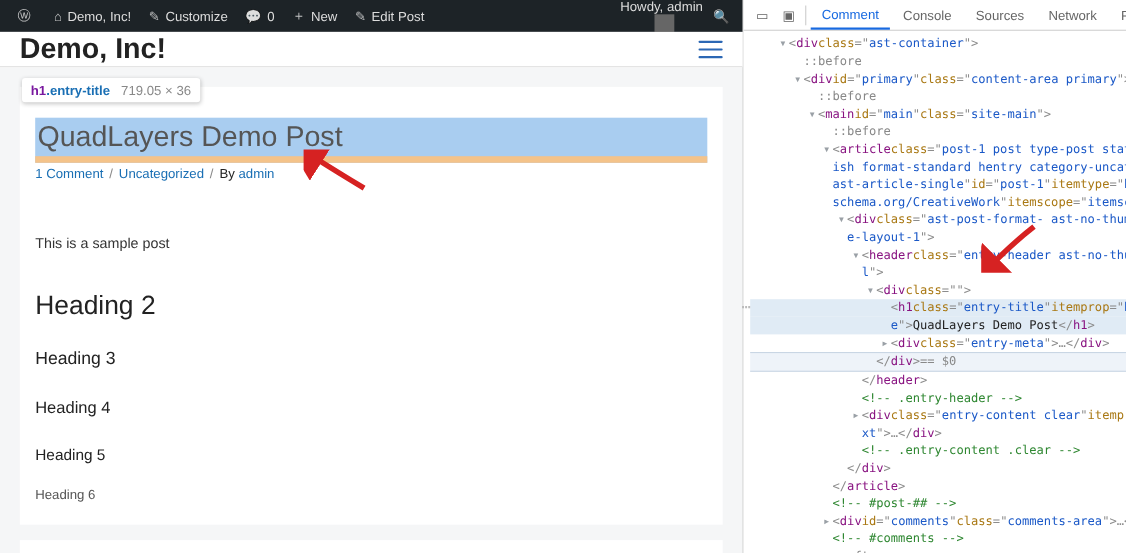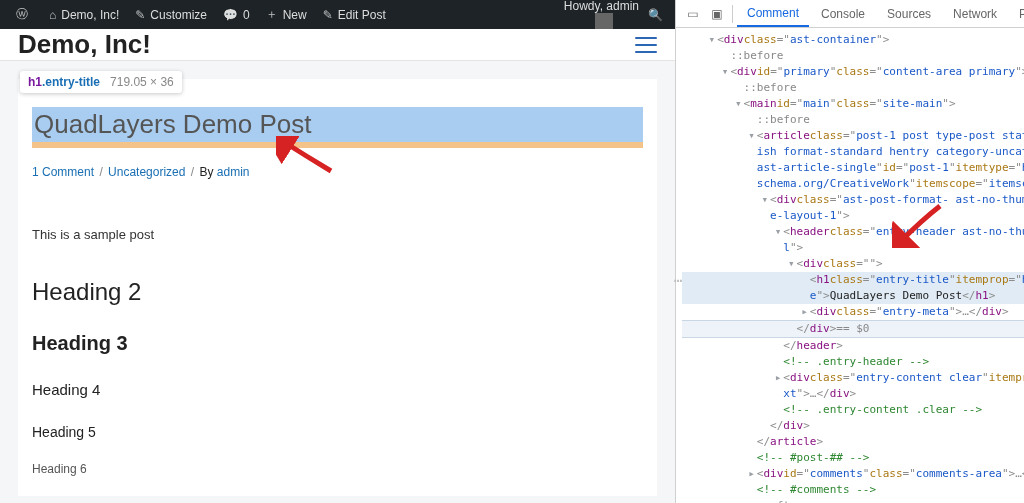--- a/index.html
+++ b/index.html
@@ -20,26 +20,26 @@
   .site-title{font-size:26px;font-weight:600;color:#222;}
   .hamburger{width:22px;height:16px;display:flex;flex-direction:column;justify-content:space-between;cursor:pointer;}
   .hamburger span{display:block;height:2px;background:#2b67b4;border-radius:1px;}
   
   .sheet{margin:18px 18px 0;background:#fff;padding:12px 14px 20px;position:relative;}
   .inspect-tip{position:absolute;top:-8px;left:2px;background:#fff;box-shadow:0 1px 4px rgba(0,0,0,.22);border-radius:3px;font-size:12px;padding:4px 8px;display:flex;gap:10px;align-items:flex-end;white-space:nowrap;}
   .inspect-tip .sel b{color:#79189f;font-weight:600;}
   .inspect-tip .sel i{color:#1a6fb4;font-style:normal;font-weight:600;}
   .inspect-tip .dim{color:#888;}
   .entry-title{font-size:26px;font-weight:400;color:#555;background:#a9cdf0;padding:2px 2px;margin:16px 0 0;border-bottom:6px solid #f4c38a;}
-  .entry-meta{font-size:12px;margin-top:17px;}
+  .entry-meta{font-size:12px;margin-top:3px;}
   .entry-meta a{color:#1a6fb4;text-decoration:none;}
   .entry-meta .sep{color:#888;margin:0 2px;}
   .body-text{font-size:13px;color:#333;margin-top:48px;}
   .h2{font-size:24px;font-weight:400;margin:36px 0 0;color:#222;}
-  .h3{font-size:20px;font-weight:700;margin:26px 0 0;color:#222;}
+  .h3{font-size:16px;font-weight:400;margin:26px 0 0;color:#222;}
   .h4{font-size:15px;font-weight:400;margin:26px 0 0;color:#222;}
   .h5{font-size:14px;font-weight:400;margin:26px 0 0;color:#222;}
   .h6{font-size:12px;font-weight:400;margin:22px 0 0;color:#555;}
   .sheet2{margin:14px 18px 0;background:#fff;padding:24px 14px;}
   .comments-title{font-size:20px;font-weight:400;color:#222;}
   
   .arrow-l{position:absolute;left:276px;top:136px;pointer-events:none;}
   
   .right{flex:1;display:flex;flex-direction:column;font-family:Menlo,Consolas,monospace;font-size:11px;color:#444;background:#fff;position:relative;}
   .dt-top{height:28px;display:flex;align-items:center;border-bottom:1px solid #d0d0d0;padding-left:6px;gap:2px;font-family:-apple-system,Arial,sans-serif;font-size:12px;color:#666;}

